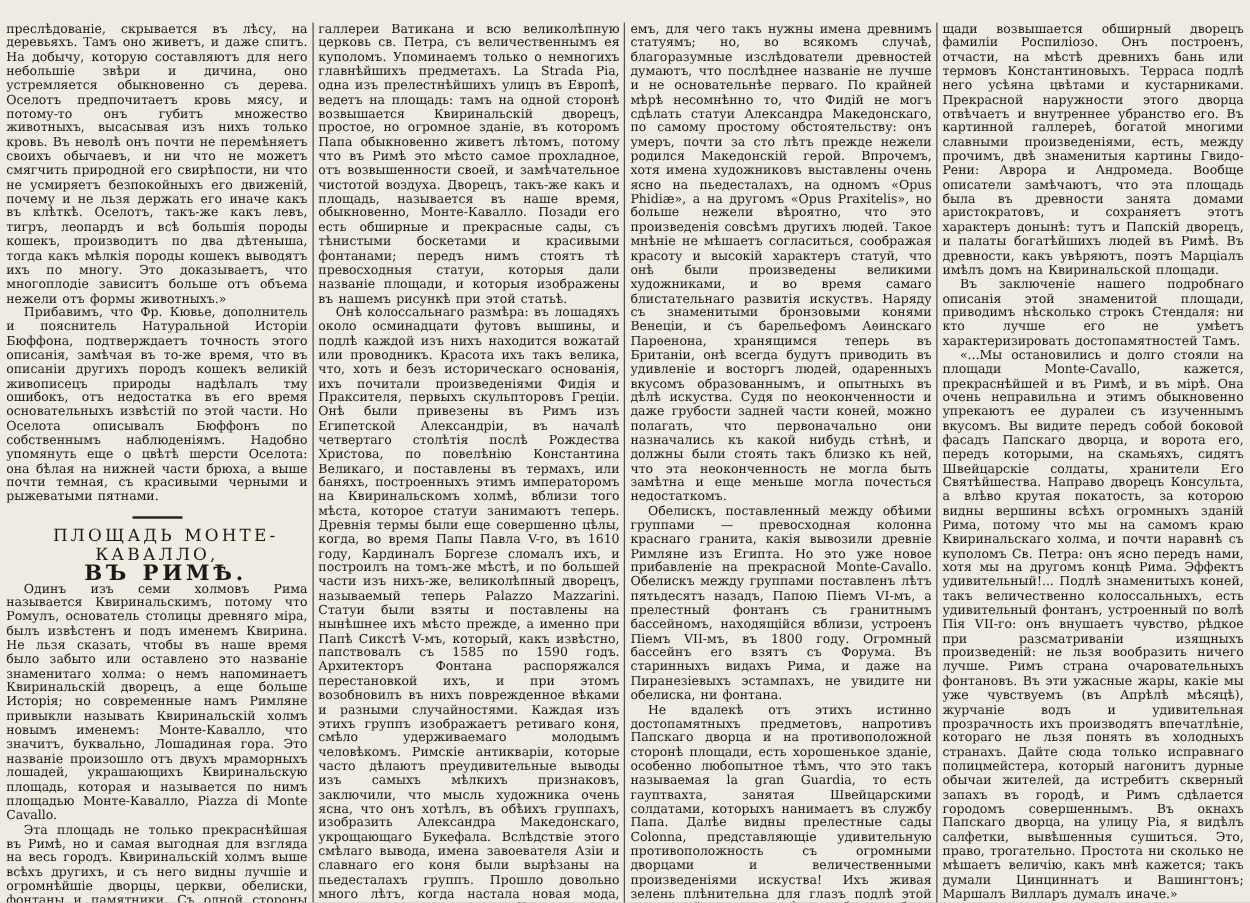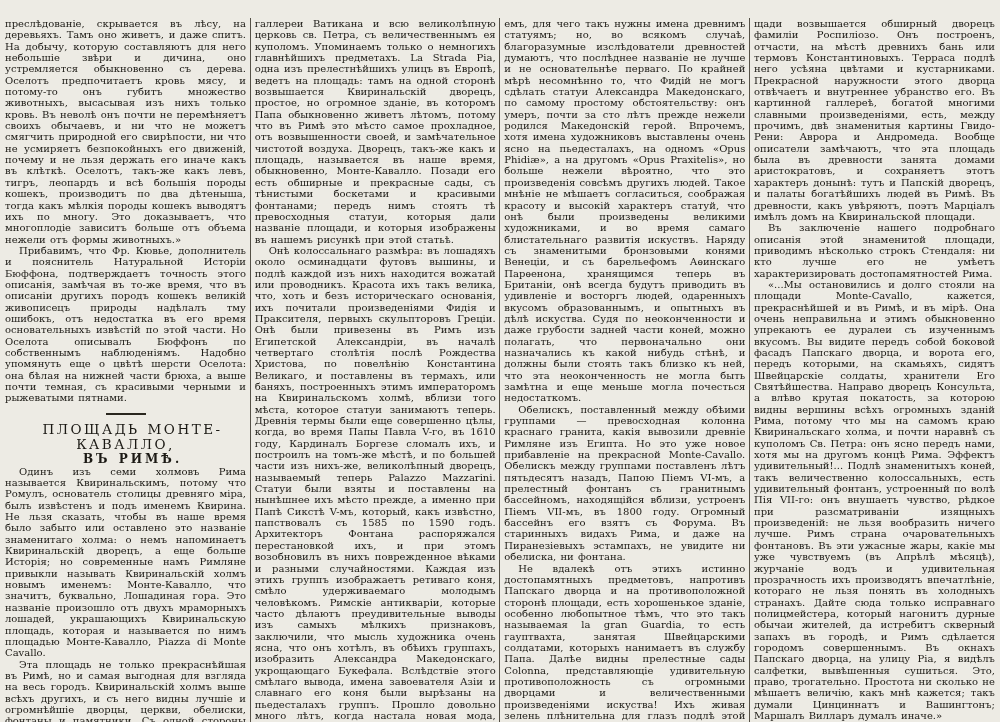--- a/index.html
+++ b/index.html
@@ -37,21 +37,21 @@
   }
   .art-title{
     text-align:center;font-weight:normal;
     font-size:13.5px;line-height:15px;
     letter-spacing:2.5px;
     margin:2px 0 0 0;
     text-indent:0;
   }
   .art-title2{
     text-align:center;font-weight:bold;
-    font-size:12px;line-height:14px;
+    font-size:17px;line-height:14px;
     letter-spacing:3px;
     margin:9px 0 9px 0;
     text-indent:0;
   }
 </style>
 </head>
 <body>
 
 <div class="page">
 
@@ -77,18 +77,18 @@
   <div class="col">
     <p class="cont">емъ, для чего такъ нужны имена древнимъ статуямъ; но, во всякомъ случаѣ, благоразумные изслѣдователи древностей думаютъ, что послѣднее названіе не лучше и не основательнѣе перваго. По крайней мѣрѣ несомнѣнно то, что Фидій не могъ сдѣлать статуи Александра Македонскаго, по самому простому обстоятельству: онъ умеръ, почти за сто лѣтъ прежде нежели родился Македонскій герой. Впрочемъ, хотя имена художниковъ выставлены очень ясно на пьедесталахъ, на одномъ «Opus Phidiæ», а на другомъ «Opus Praxitelis», но больше нежели вѣроятно, что это произведенія совсѣмъ другихъ людей. Такое мнѣніе не мѣшаетъ согласиться, соображая красоту и высокій характеръ статуй, что онѣ были произведены великими художниками, и во время самаго блистательнаго развитія искуствъ. Наряду съ знаменитыми бронзовыми конями Венеціи, и съ барельефомъ Аѳинскаго Парѳенона, хранящимся теперь въ Британіи, онѣ всегда будутъ приводить въ удивленіе и восторгъ людей, одаренныхъ вкусомъ образованнымъ, и опытныхъ въ дѣлѣ искуства. Судя по неоконченности и даже грубости задней части коней, можно полагать, что первоначально они назначались къ какой нибудь стѣнѣ, и должны были стоять такъ близко къ ней, что эта неоконченность не могла быть замѣтна и еще меньше могла почесться недостаткомъ.</p>
     <p>Обелискъ, поставленный между обѣими группами — превосходная колонна краснаго гранита, какія вывозили древніе Римляне изъ Египта. Но это уже новое прибавленіе на прекрасной Monte-Cavallo. Обелискъ между группами поставленъ лѣтъ пятьдесятъ назадъ, Папою Піемъ VI-мъ, а прелестный фонтанъ съ гранитнымъ бассейномъ, находящійся вблизи, устроенъ Піемъ VII-мъ, въ 1800 году. Огромный бассейнъ его взятъ съ Форума. Въ старинныхъ видахъ Рима, и даже на Пиранезіевыхъ эстампахъ, не увидите ни обелиска, ни фонтана.</p>
     <p>Не вдалекѣ отъ этихъ истинно достопамятныхъ предметовъ, напротивъ Папскаго дворца и на противоположной сторонѣ площади, есть хорошенькое зданіе, особенно любопытное тѣмъ, что это такъ называемая la gran Guardia, то есть гауптвахта, занятая Швейцарскими солдатами, которыхъ нанимаетъ въ службу Папа. Далѣе видны прелестные сады Colonna, представляющіе удивительную противоположность съ огромными дворцами и величественными произведеніями искуства! Ихъ живая зелень плѣнительна для глазъ подлѣ этой громадной площади, гдѣ какъ будто забыта природа, и гдѣ все произвелъ человѣкъ. На другомъ углу пло-</p>
   </div>
 
   <div class="vrule"></div>
 
   <div class="col">
     <p class="cont">щади возвышается обширный дворецъ фамиліи Роспиліозо. Онъ построенъ, отчасти, на мѣстѣ древнихъ бань или термовъ Константиновыхъ. Терраса подлѣ него усѣяна цвѣтами и кустарниками. Прекрасной наружности этого дворца отвѣчаетъ и внутреннее убранство его. Въ картинной галлереѣ, богатой многими славными произведеніями, есть, между прочимъ, двѣ знаменитыя картины Гвидо-Рени: Аврора и Андромеда. Вообще описатели замѣчаютъ, что эта площадь была въ древности занята домами аристократовъ, и сохраняетъ этотъ характеръ донынѣ: тутъ и Папскій дворецъ, и палаты богатѣйшихъ людей въ Римѣ. Въ древности, какъ увѣряютъ, поэтъ Марціалъ имѣлъ домъ на Квиринальской площади.</p>
-    <p>Въ заключеніе нашего подробнаго описанія этой знаменитой площади, приводимъ нѣсколько строкъ Стендаля: ни кто лучше его не умѣетъ характеризировать достопамятностей Рима.</p>
+    <p>Въ заключеніе нашего подробнаго описанія этой знаменитой площади, приводимъ нѣсколько строкъ Стендаля: ни кто лучше его не умѣетъ характеризировать достопамятностей Тамъ.</p>
     <p>«...Мы остановились и долго стояли на площади Monte-Cavallo, кажется, прекраснѣйшей и въ Римѣ, и въ мірѣ. Она очень неправильна и этимъ обыкновенно упрекаютъ ее дуралеи съ изученнымъ вкусомъ. Вы видите передъ собой боковой фасадъ Папскаго дворца, и ворота его, передъ которыми, на скамьяхъ, сидятъ Швейцарскіе солдаты, хранители Его Святѣйшества. Направо дворецъ Консульта, а влѣво крутая покатость, за которою видны вершины всѣхъ огромныхъ зданій Рима, потому что мы на самомъ краю Квиринальскаго холма, и почти наравнѣ съ куполомъ Св. Петра: онъ ясно передъ нами, хотя мы на другомъ концѣ Рима. Эффектъ удивительный!... Подлѣ знаменитыхъ коней, такъ величественно колоссальныхъ, есть удивительный фонтанъ, устроенный по волѣ Пія VII-го: онъ внушаетъ чувство, рѣдкое при разсматриваніи изящныхъ произведеній: не льзя вообразить ничего лучше. Римъ страна очаровательныхъ фонтановъ. Въ эти ужасные жары, какіе мы уже чувствуемъ (въ Апрѣлѣ мѣсяцѣ), журчаніе водъ и удивительная прозрачность ихъ производятъ впечатлѣніе, котораго не льзя понять въ холодныхъ странахъ. Дайте сюда только исправнаго полицмейстера, который нагонитъ дурные обычаи жителей, да истребитъ скверный запахъ въ городѣ, и Римъ сдѣлается городомъ совершеннымъ. Въ окнахъ Папскаго дворца, на улицу Pia, я видѣлъ салфетки, вывѣшенныя сушиться. Это, право, трогательно. Простота ни сколько не мѣшаетъ величію, какъ мнѣ кажется; такъ думали Цинциннатъ и Вашингтонъ; Маршалъ Вилларъ думалъ иначе.»</p>
 
   </div>
 
 </div>
 
 </body></html>

